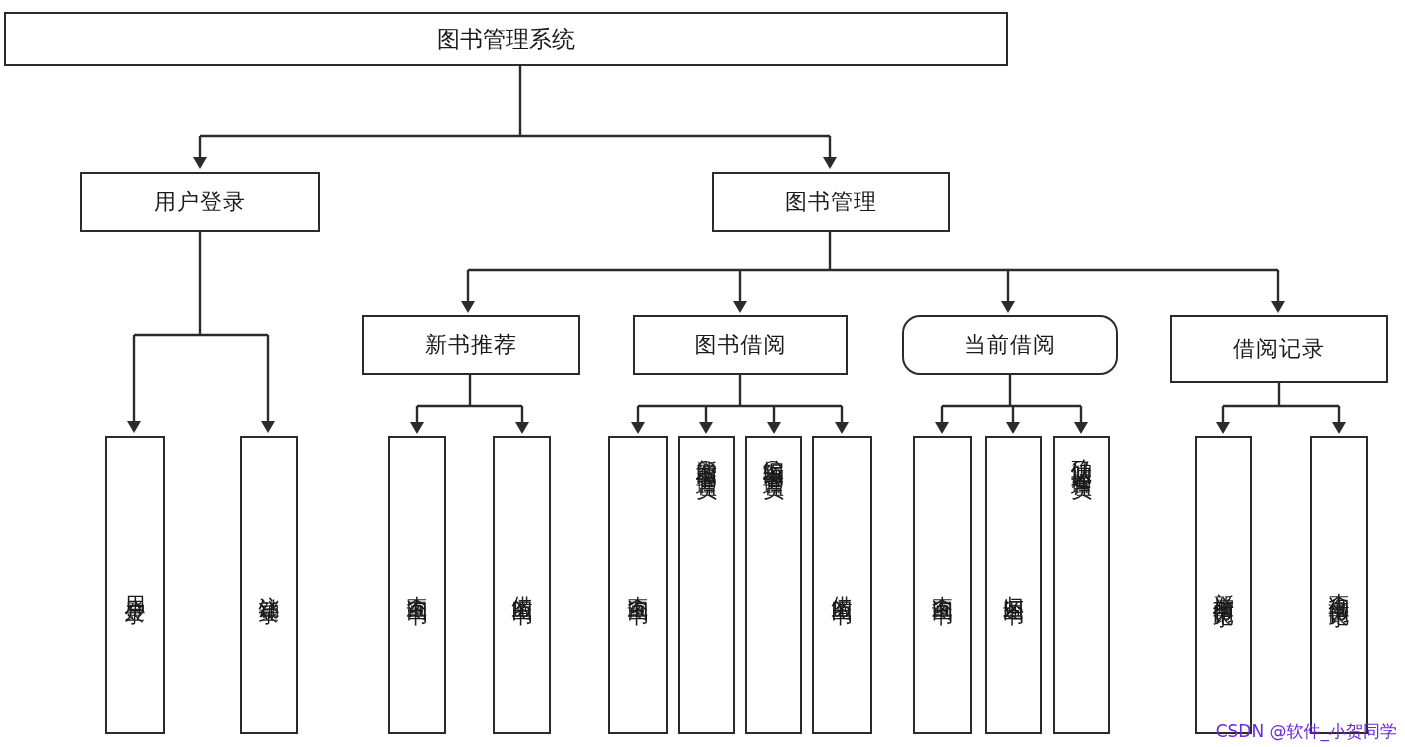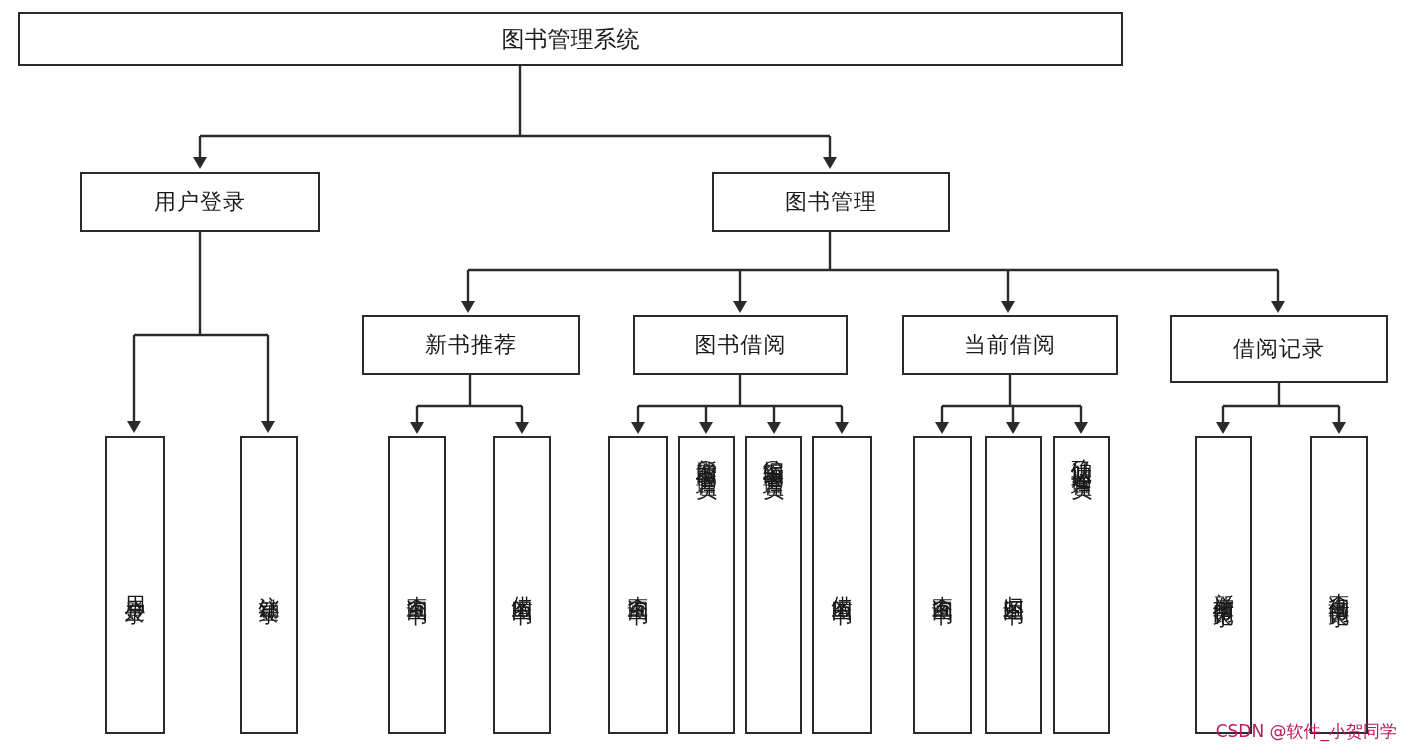--- a/index.html
+++ b/index.html
@@ -72,21 +72,21 @@
     fill: none;
   }
   .arrowhead {
     fill: #2b2b2b;
   }
   .watermark {
     position: absolute;
     right: 8px;
     bottom: 4px;
     font-size: 17px;
-    color: #be185d;
+    color: #6d28d9;
     white-space: nowrap;
   }
 </style>
 </head>
 <body>
 
 <div id="canvas">
 
   <svg class="links" viewBox="0 0 1405 747">
     <defs>
@@ -129,38 +129,38 @@
     <path class="lnk" d="M942,406 L942,423" marker-end="url(#ah)"></path>
     <path class="lnk" d="M1013,406 L1013,423" marker-end="url(#ah)"></path>
     <path class="lnk" d="M1081,406 L1081,423" marker-end="url(#ah)"></path>
 
     <path class="lnk" d="M1279,375 L1279,406"></path>
     <path class="lnk" d="M1223,406 L1339,406"></path>
     <path class="lnk" d="M1223,406 L1223,423" marker-end="url(#ah)"></path>
     <path class="lnk" d="M1339,406 L1339,423" marker-end="url(#ah)"></path>
   </svg>
 
-  <div class="node root" style="left:18px; top:12px; width:1105px; height:54px;text-align:center;">
+  <div class="node root" style="left:4px; top:12px; width:1004px; height:54px;text-align:center;">
     <span>图书管理系统</span>
   </div>
 
   <div class="node horiz" style="left:80px; top:172px; width:240px; height:60px;">
     <span>用户登录</span>
   </div>
   <div class="node horiz" style="left:712px; top:172px; width:238px; height:60px;">
     <span>图书管理</span>
   </div>
 
   <div class="node horiz" style="left:362px; top:315px; width:218px; height:60px;">
     <span>新书推荐</span>
   </div>
   <div class="node horiz" style="left:633px; top:315px; width:215px; height:60px;font-family:Liberation Mono, monospace;">
     <span>图书借阅</span>
   </div>
-  <div class="node horiz" style="left:902px; top:315px; width:216px; height:60px;">
+  <div class="node horiz" style="left:902px; top:315px; width:216px; height:60px;border-radius:18px;">
     <span>当前借阅</span>
   </div>
   <div class="node horiz" style="left:1170px; top:315px; width:218px; height:68px;">
     <span>借阅记录</span>
   </div>
 
   <div class="leaf" style="left:105px; top:436px; width:60px; height:298px;">
     <span class="vtext">用户登录</span>
   </div>
   <div class="leaf" style="left:240px; top:436px; width:58px; height:298px;">

